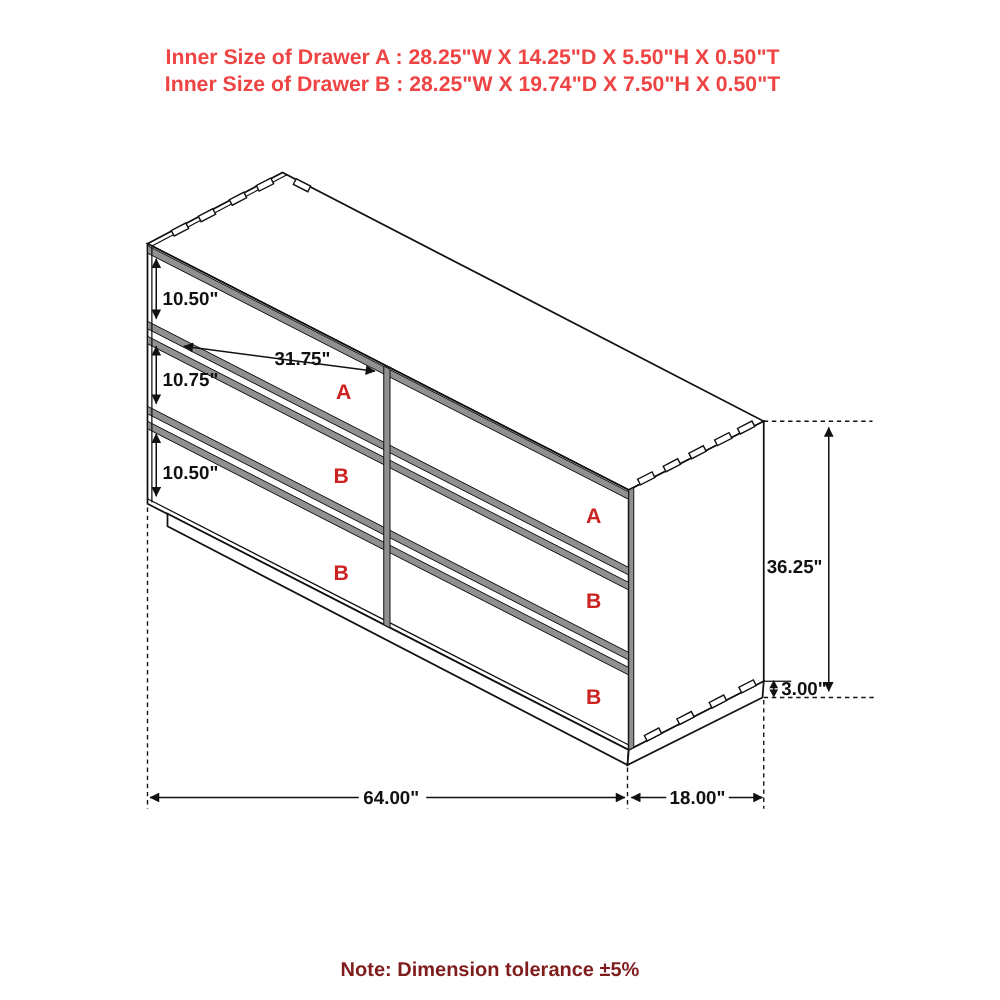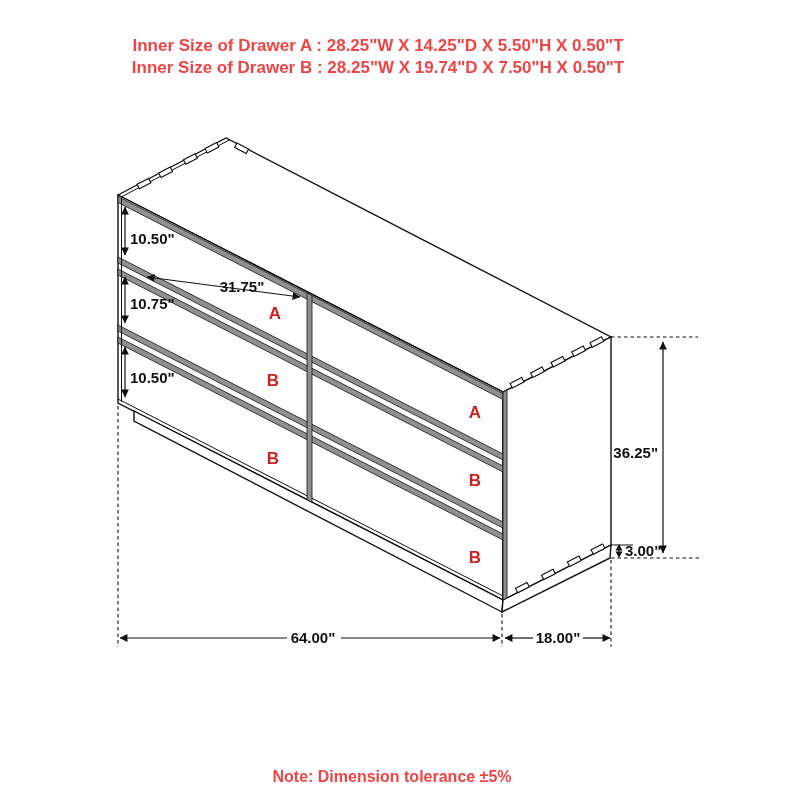--- a/index.html
+++ b/index.html
@@ -1,21 +1,21 @@
 <!DOCTYPE html>
 <html><head>
 <meta charset="utf-8">
 <style>
   html,body{margin:0;padding:0;background:#fff;}
   .page{position:relative;width:800px;height:800px;background:#fff;overflow:hidden;
         font-family:"Liberation Sans","DejaVu Sans",sans-serif;}
   .header{position:absolute;top:11px;left:0;width:756px;text-align:center;
           font-size:17px;font-weight:bold;color:#ef4444;line-height:22px;margin-top:24px;}
   .note{position:absolute;top:768px;left:0;width:784px;text-align:center;
-        font-size:16px;font-weight:bold;color:#ef4444;}
+        font-size:16px;font-weight:bold;color:#7f1d1d;}
   svg{position:absolute;top:0;left:0;}
   .outline{fill:#ffffff;stroke:#111;stroke-width:1.4;stroke-linejoin:miter;}
   .band{fill:#909090;stroke:#111;stroke-width:0.8;}
   .thin{stroke:#111;stroke-width:1;fill:none;}
   .notch{fill:#ffffff;stroke:#111;stroke-width:1.1;}
   .dim{stroke:#111;stroke-width:1.2;fill:none;}
   .ext{stroke:#111;stroke-width:1.1;fill:none;stroke-dasharray:3.5 3;}
   .dimtxt{font-size:15px;font-weight:bold;fill:#111;}
   .drawer-label{font-size:17px;font-weight:bold;fill:#cc2222;}
   .arrhead{fill:#111;}

